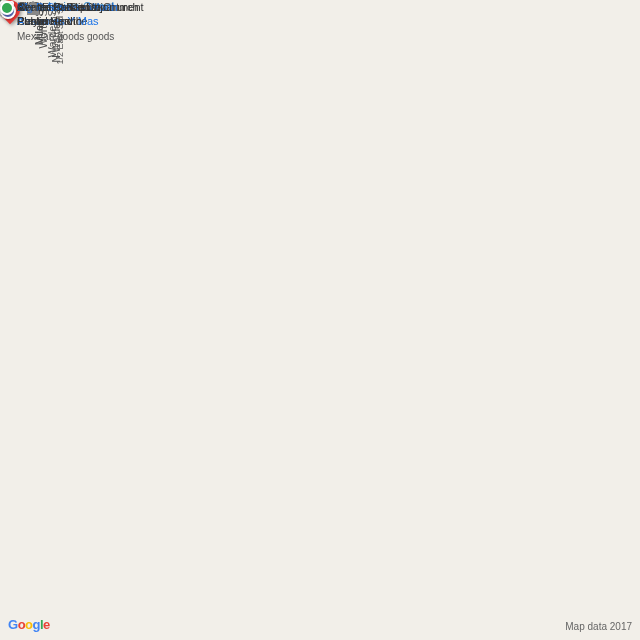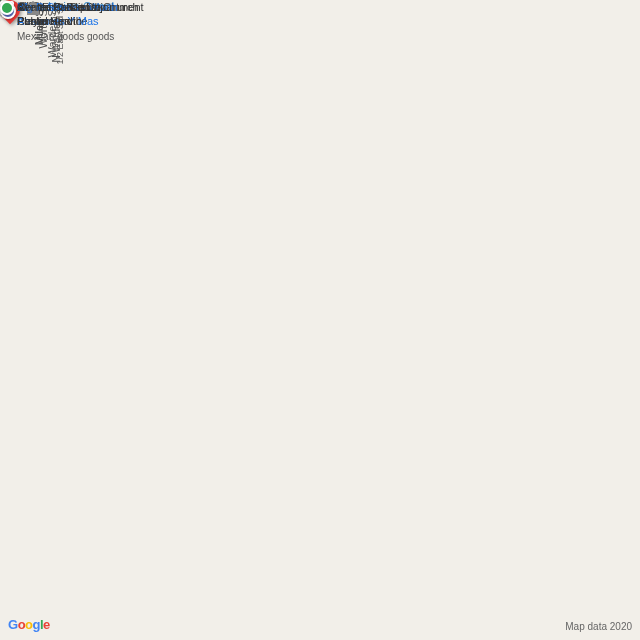--- a/index.html
+++ b/index.html
@@ -314,15 +314,15 @@
     <div style="display:flex;align-items:flex-start;gap:3px;">
       <span style="display:inline-block;width:14px;height:14px;background:#34A853;border-radius:50%;border:2px solid white;box-shadow:0 1px 2px rgba(0,0,0,0.3);flex-shrink:0;margin-top:1px;"></span>
       <div class="poi-label" style="position:static;text-align:left;">Center Park and<br>Playground</div>
     </div>
   </div>
 
   <div class="google-logo">
     <span>G</span><span>o</span><span>o</span><span>g</span><span>l</span><span>e</span>
   </div>
 
-  <div class="map-data-label">Map data 2020</div>
+  <div class="map-data-label">Map data 2017</div>
 
 </div>
 
 </body></html>

